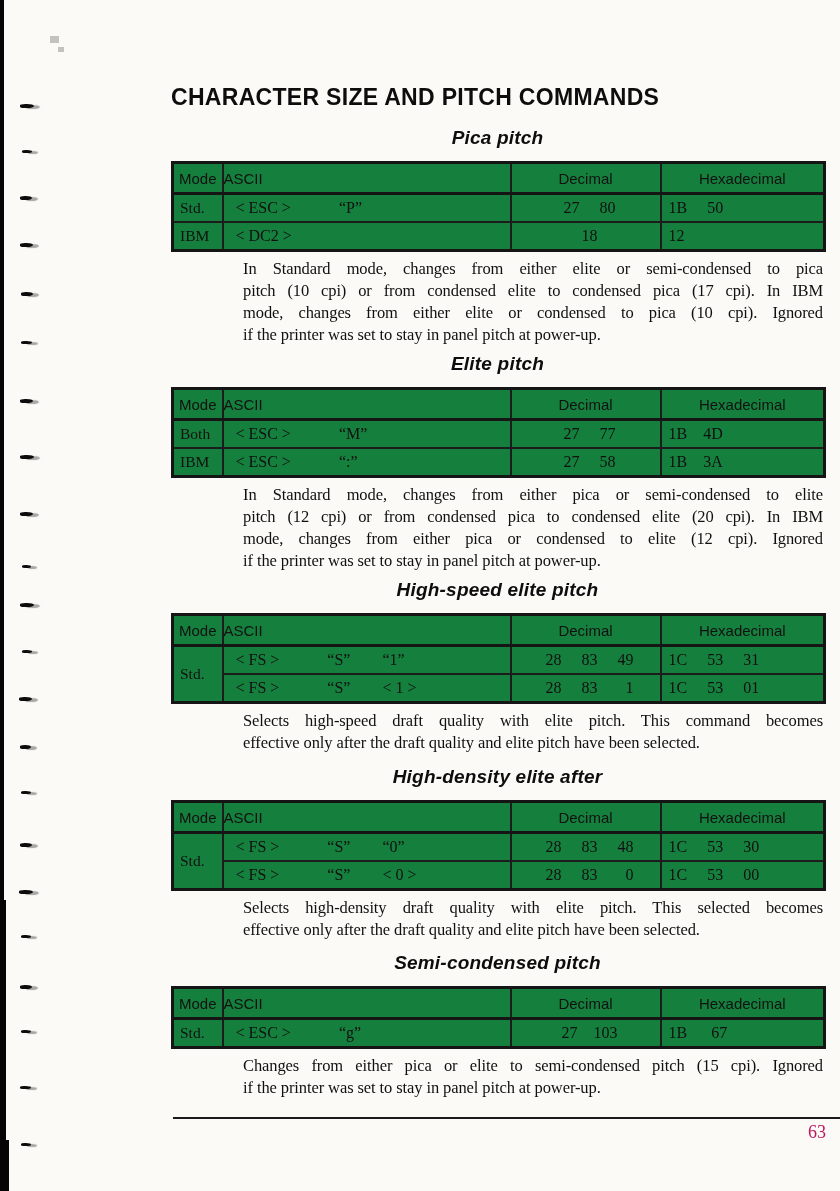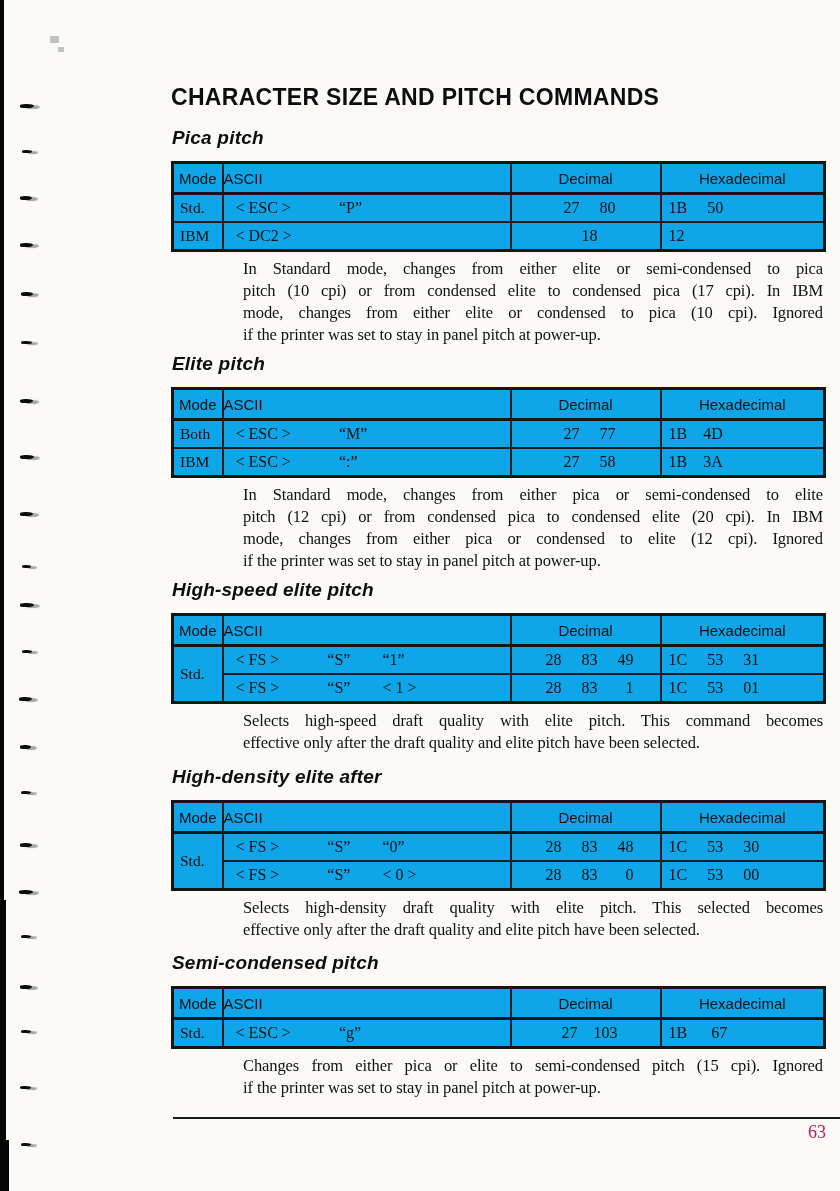--- a/index.html
+++ b/index.html
@@ -14,30 +14,30 @@
   .mark{position:absolute;background:#0c0c0c;border-radius:45% 60% 60% 40%;
         box-shadow:6px 1px 1px rgba(10,10,10,0.35);}
   
   .content{position:absolute;left:123px;top:86px;width:652px;margin-left:48px;}
   .h1{
     font-family:"Liberation Sans",sans-serif;font-weight:bold;
     font-size:23px;line-height:22px;letter-spacing:0.3px;margin:0;color:#0d0d0d;
   }
   .h2{
     font-family:"Liberation Sans",sans-serif;font-weight:bold;font-style:italic;
-    font-size:19px;line-height:20px;letter-spacing:0.2px;margin:0 0 0 1px;color:#0d0d0d;
+    font-size:19px;line-height:20px;letter-spacing:0.2px;margin:0 0 0 1px;color:#0d0d0d;text-align:center;
   }
   .sec-1 .h2{margin-top:20px;}
   .sec-2 .h2{margin-top:8px;}
   .sec-3 .h2{margin-top:8px;}
   .sec-4 .h2{margin-top:13px;}
   .sec-5 .h2{margin-top:12px;}
   table.cmd{
     border-collapse:collapse;table-layout:fixed;width:652px;margin-top:13px;
-    background:#0ea5e9;border:3px solid #151515;
+    background:#15803d;border:3px solid #151515;
   }
   table.cmd col.c-mode{width:50px;}
   table.cmd col.c-ascii{width:288px;}
   table.cmd col.c-dec{width:150px;}
   table.cmd col.c-hex{width:164px;}
   table.cmd th{
     font-family:"Liberation Sans",sans-serif;font-weight:400;font-size:15px;
     height:28px;border:2px solid #1c1c1c;border-bottom:3px solid #151515;
     padding:0;text-align:center;color:#111;
   }

